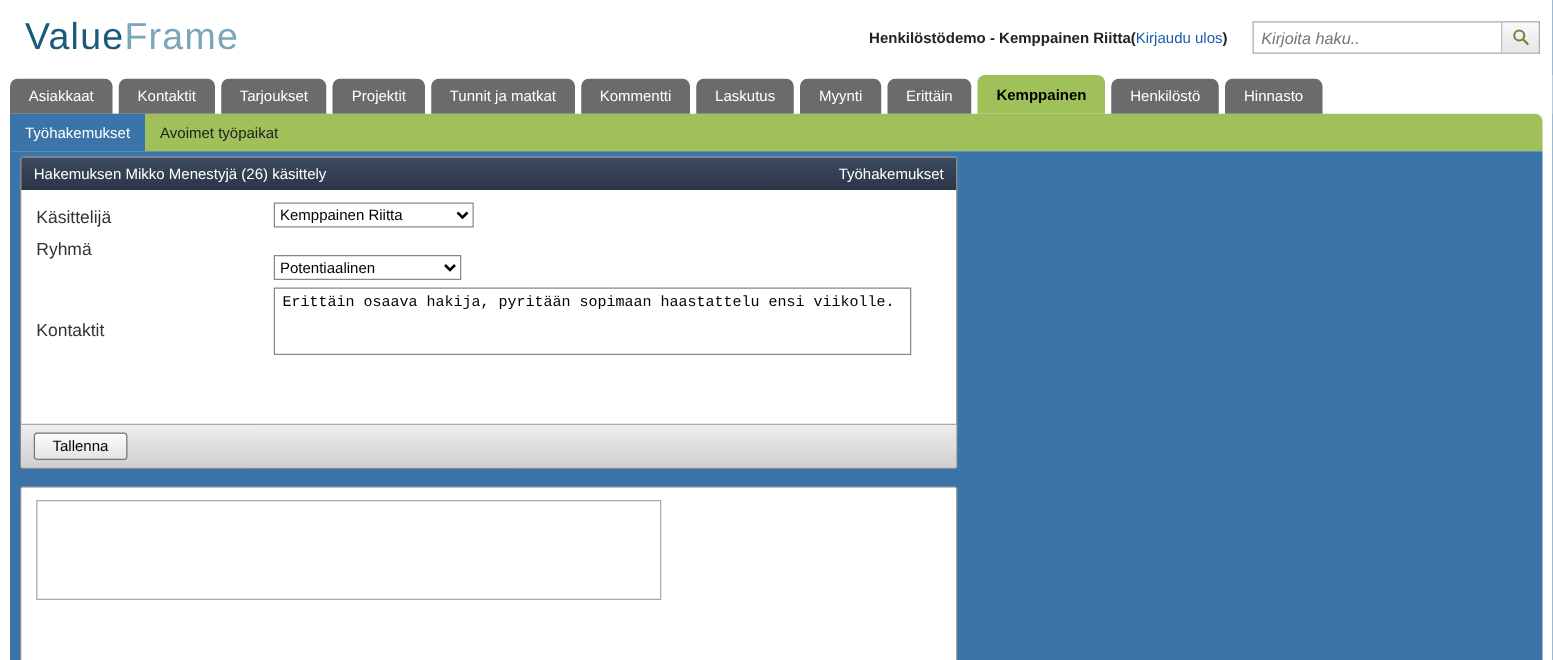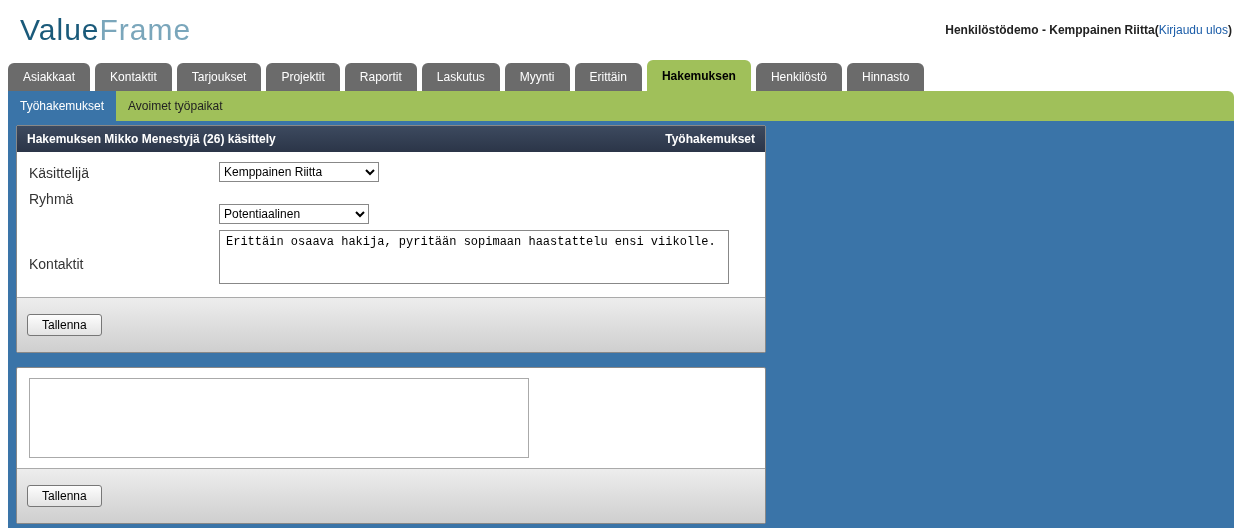--- a/index.html
+++ b/index.html
@@ -121,21 +121,21 @@
   .panel {
     background: #fff;
     border: 1px solid #888;
     margin-bottom: 14px;
     width: 750px;
     border-radius: 2px;
   }
   .panel-header {
     background: linear-gradient(#3d4a5f,#2b3548);
     color: #fff;
-    font-weight: bold;
+    font-weight: normal;
     font-size: 12px;
     padding: 6px 10px;
     display: flex;
     justify-content: space-between;
   }
   .panel-body {
     padding: 10px 12px 4px 12px;
   }
   .form-row {
     display: flex;
@@ -161,21 +161,22 @@
     height: 54px;
     border: 1px solid #888;
     font-family: "Courier New", monospace;
     font-size: 12px;
     padding: 4px 6px;
     resize: none;
   }
   .panel-footer {
     background: linear-gradient(#ededed,#cfcfcf);
     border-top: 1px solid #aaa;
-    padding: 16px 10px;
+    padding: 6px 10px;
+    margin-top: 42px;
   }
   .btn {
     background: linear-gradient(#fdfdfd,#e3e3e3);
     border: 1px solid #777;
     border-radius: 3px;
     padding: 3px 14px;
     font-size: 12px;
     cursor: pointer;
   }
   .avain-body {
@@ -192,33 +193,43 @@
 <body>
 
 <div class="topbar">
   <div class="logo">
     <span class="v1">Value</span><span class="v2">Frame</span>
   </div>
   <div class="topright">
     <div class="userinfo">
       <span>Henkilöstödemo - </span><span>Kemppainen Riitta</span><span>(</span><a href="#">Kirjaudu ulos</a><span>)</span>
     </div>
+    <div class="search-wrap">
+      <input class="search-input" type="text" placeholder="Kirjoita haku.." style="">
+      <button class="search-btn">
+        <svg class="mg-icon" viewBox="0 0 20 20">
+          <circle cx="8" cy="8" r="5"></circle>
+            <line x1="12" y1="12" x2="17" y2="17"></line>
+        </svg>
+      </button>
+    </div>
   </div>
 </div>
 
 <div class="tabs-main">
   <div class="tab">Asiakkaat</div>
   <div class="tab">Kontaktit</div>
   <div class="tab">Tarjoukset</div>
   <div class="tab">Projektit</div>
-  <div class="tab">Raportit</div>
+  <div class="tab">Tunnit ja matkat</div>
+  <div class="tab">Kommentti</div>
   <div class="tab">Laskutus</div>
   <div class="tab">Myynti</div>
   <div class="tab">Erittäin</div>
-  <div class="tab active">Hakemuksen</div>
+  <div class="tab active">Kemppainen</div>
   <div class="tab">Henkilöstö</div>
   <div class="tab">Hinnasto</div>
 </div>
 
 <div class="subtabs">
   <div class="subtab active">Työhakemukset</div>
   <div class="subtab">Avoimet työpaikat</div>
 </div>
 
 <div class="content-area">

